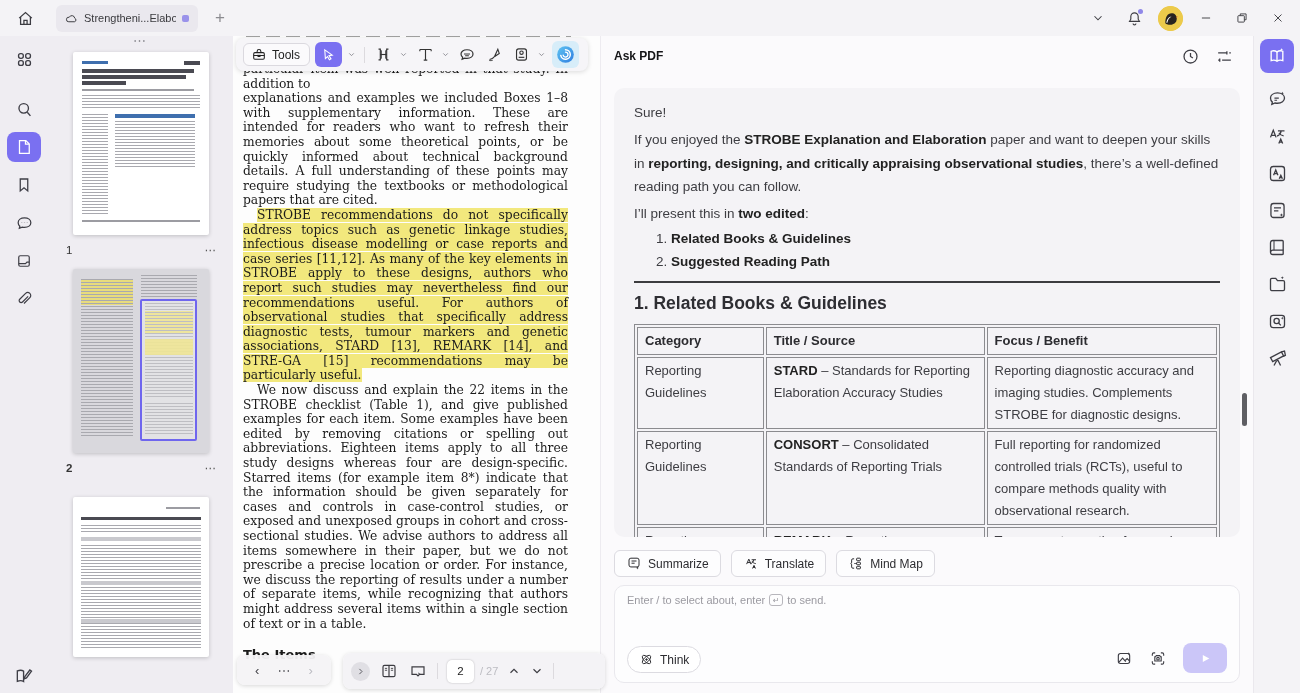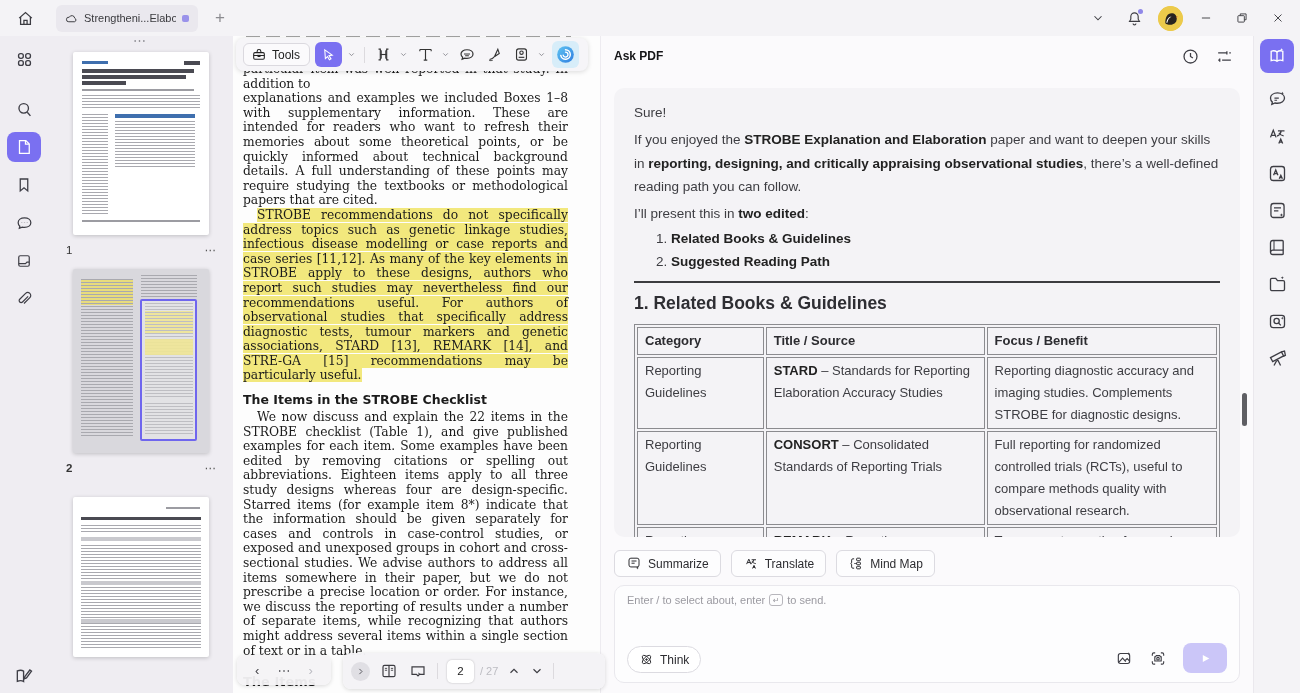--- a/index.html
+++ b/index.html
@@ -311,21 +311,20 @@
     <div class="tl" style="left:8px;top:84px;width:120px;height:4px;background:#c9c9ce"></div>
     <div class="tl" style="left:8px;top:122px;width:120px;height:4px;background:#c9c9ce"></div>
   </div>
 </div>
 
 <div class="pdf-area">
   <div class="pdf-text">
     <p>particular item was well reported in that study. In addition to</p>
     <p>explanations and examples we included Boxes 1–8 with supplementary information. These are intended for readers who want to refresh their memories about some theoretical points, or be quickly informed about technical background details. A full understanding of these points may require studying the textbooks or methodological papers that are cited.</p>
     <p class="indent"><span class="hl">STROBE recommendations do not specifically address topics such as genetic linkage studies, infectious disease modelling or case reports and case series [11,12]. As many of the key elements in STROBE apply to these designs, authors who report such studies may nevertheless find our recommendations useful. For authors of observational studies that specifically address diagnostic tests, tumour markers and genetic associations, STARD [13], REMARK [14], and STRE-GA [15] recommendations may be particularly useful.</span></p>
-    <p class="h-sans h-checklist">The Items in the STROBE Checklist</p>
     <p class="indent">We now discuss and explain the 22 items in the STROBE checklist (Table 1), and give published examples for each item. Some examples have been edited by removing citations or spelling out abbreviations. Eighteen items apply to all three study designs whereas four are design-specific. Starred items (for example item 8*) indicate that the information should be given separately for cases and controls in case-control studies, or exposed and unexposed groups in cohort and cross-sectional studies. We advise authors to address all items somewhere in their paper, but we do not prescribe a precise location or order. For instance, we discuss the reporting of results under a number of separate items, while recognizing that authors might address several items within a single section of text or in a table.</p>
     <p class="h-sans h-items">The Items</p>
 
   </div>
 
   <div class="top-toolbar">
     <div class="clip-strip"></div>
     <div class="tools-btn">
       <span>
           <svg width="16" height="15" viewBox="0 0 24 24" fill="none" stroke="currentColor" stroke-width="1.7">

